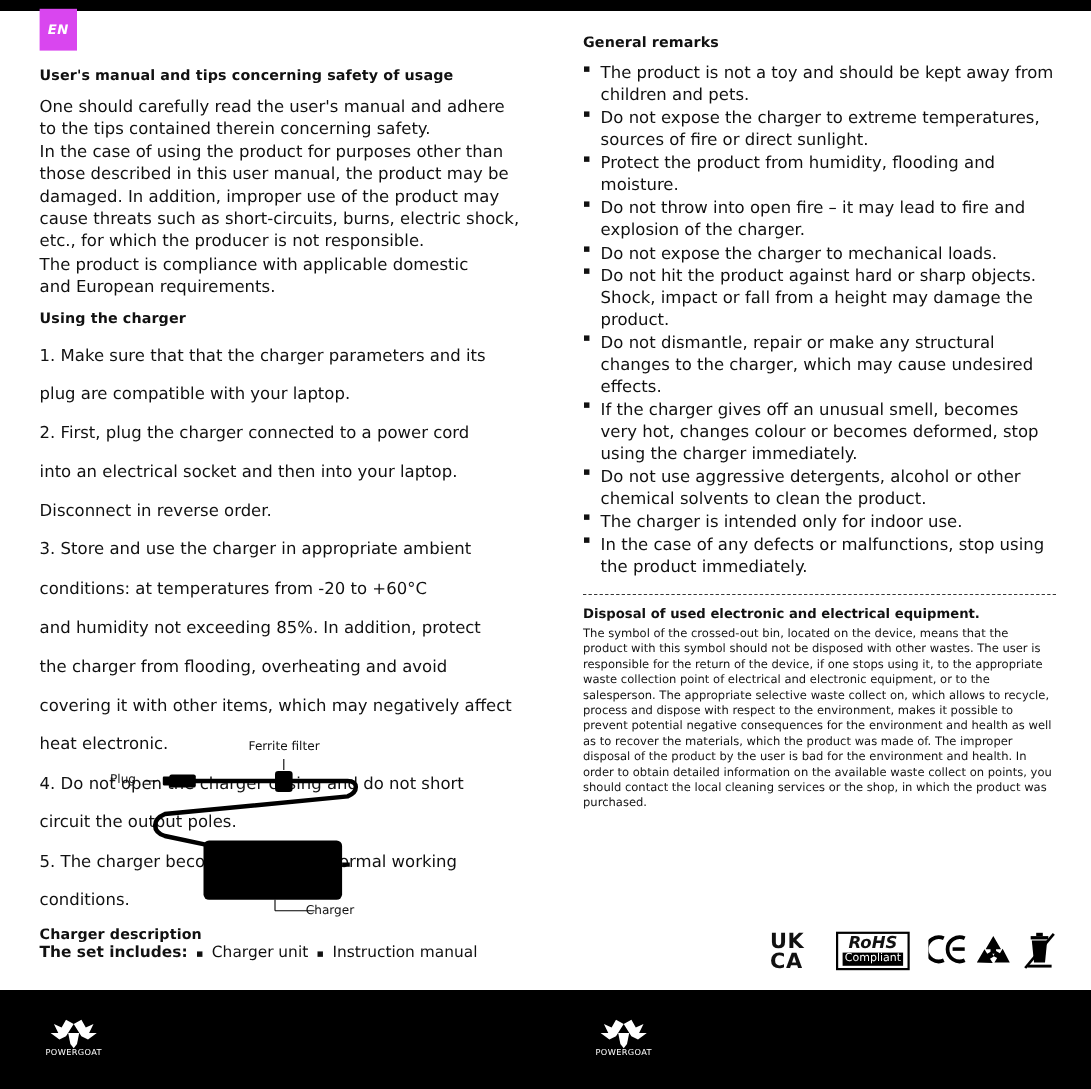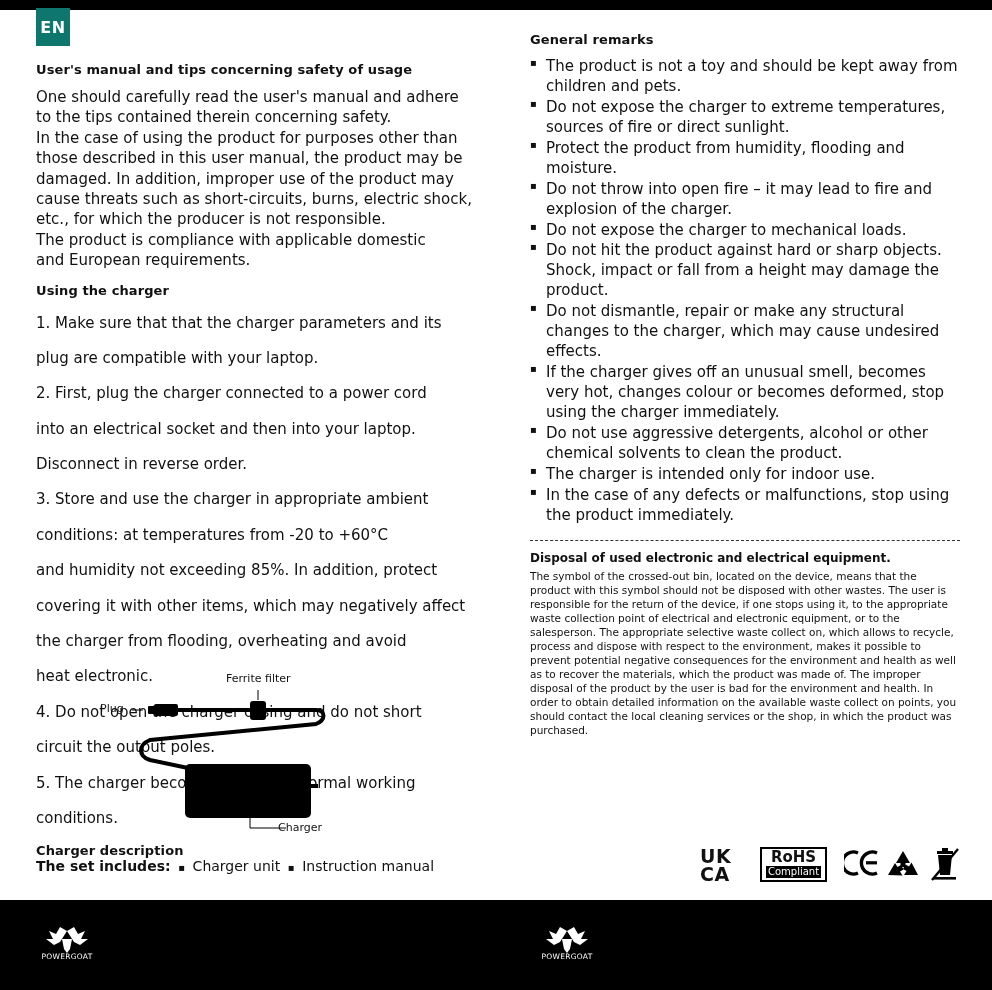--- a/index.html
+++ b/index.html
@@ -34,28 +34,29 @@
     position: absolute;
     left: 0; top: 900px;
     width: 992px;
     height: 90px;
     background: #000000;
   }
   .lang-badge {
     position: absolute;
     left: 36px; top: 8px;
     width: 34px; height: 38px;
-    background: #0f766e;
+    background: #d946ef;
     color: #ffffff;
-    font-size: 16px;
+    font-size: 12px;
     font-weight: bold;
     display: flex;
     align-items: center;
     justify-content: center;
     letter-spacing: 0.5px;
+    font-style: italic;
   }
   .col-left {
     position: absolute;
     left: 36px; top: 62px;
     width: 450px;
   }
   .col-right {
     position: absolute;
     left: 530px; top: 32px;
     width: 430px;
@@ -144,21 +145,21 @@
     font-weight: bold;
     line-height: 0.95;
     letter-spacing: 0.5px;
   }
   .rohs {
     left: 60px; top: 2px;
     border: 2px solid #000;
     padding: 1px 4px 2px 4px;
     text-align: center;
   }
-  .rohs .r1 { font-size: 15px; font-weight: bold; line-height: 1.05; }
+  .rohs .r1 { font-size: 15px; font-weight: bold; line-height: 1.05; font-style: italic; }
   .rohs .r2 {
     font-size: 10px;
     background: #000;
     color: #fff;
     display: block;
     line-height: 1.2;
     padding: 0 2px;
   }
   .ce { left: 144px; top: 4px; }
   .recycle { left: 186px; top: 4px; }
@@ -213,22 +214,22 @@
 
     <div class="para-block">
       <p class="ol-item">1. Make sure that that the charger parameters and its</p>
       <p class="ol-item">plug are compatible with your laptop.</p>
       <p class="ol-item">2. First, plug the charger connected to a power cord</p>
       <p class="ol-item">into an electrical socket and then into your laptop.</p>
       <p class="ol-item">Disconnect in reverse order.</p>
       <p class="ol-item">3. Store and use the charger in appropriate ambient</p>
       <p class="ol-item">conditions: at temperatures from -20 to +60°C</p>
       <p class="ol-item">and humidity not exceeding 85%. In addition, protect</p>
+      <p class="ol-item">the charger from flooding, overheating and avoid</p>
       <p class="ol-item">covering it with other items, which may negatively affect</p>
-      <p class="ol-item">the charger from flooding, overheating and avoid</p>
       <p class="ol-item">heat electronic.</p>
       <p class="ol-item">4. Do not open the charger casing and do not short</p>
       <p class="ol-item">circuit the output poles.</p>
       <p class="ol-item">5. The charger becomes heated in normal working</p>
       <p class="ol-item">conditions.</p>
     </div>
 
     <h2 class="sec" style="margin-top:14px">Charger description</h2>
   </div>
 

